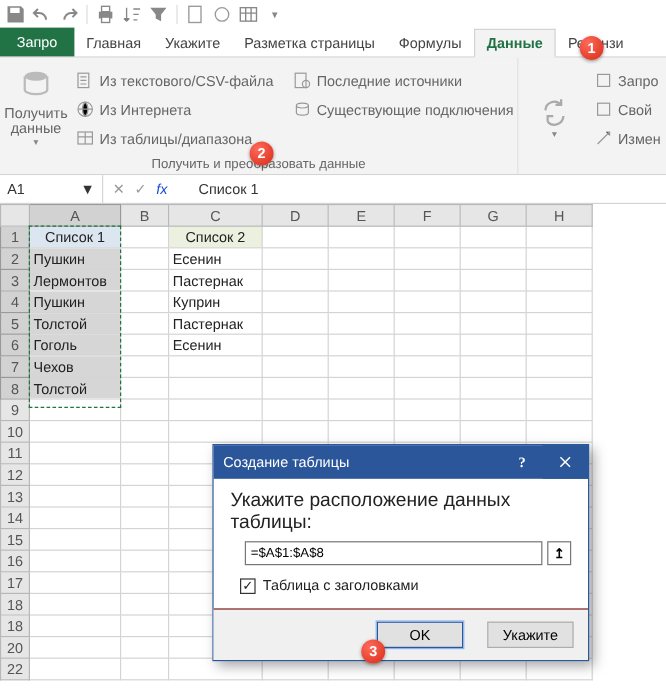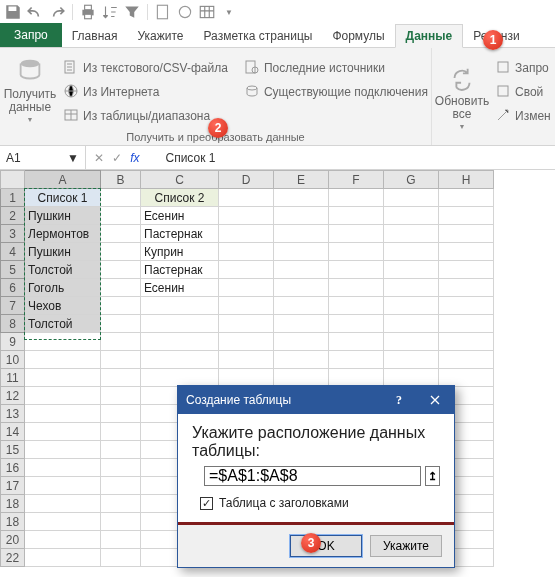--- a/index.html
+++ b/index.html
@@ -33,34 +33,34 @@
 .grid .ch{background:#e6e6e6;text-align:center;color:#555;font-weight:400;border-color:#b7b7b7}
 .grid .rh{background:#e6e6e6;text-align:center;color:#555;width:24px;border-color:#b7b7b7}
 .grid .corner{background:#e6e6e6;width:24px;border-color:#b7b7b7}
 .grid .ch.sel,.grid .rh.sel{background:#d2d2d2;border-color:#999}
 .hdrcell{font-weight:700;text-align:center!important}
 .hdrA{background:#dce6f1!important}
 .hdrC{background:#ebf1de!important}
 .selcell{background:#d6d6d6!important}
 .march{position:absolute;border:1.5px dashed #217346;pointer-events:none}
 .callout{position:absolute;width:20px;height:20px;border-radius:50%;background:radial-gradient(circle at 35% 30%,#ff6a5a,#d62a17);color:#fff;font-weight:700;font-size:12px;display:flex;align-items:center;justify-content:center;box-shadow:0 1px 3px rgba(0,0,0,.4);z-index:50}
-.dialog{position:absolute;left:177px;top:385px;width:278px;background:#fff;border:1px solid #2b579a;box-shadow:4px 4px 10px rgba(0,0,0,.35);z-index:40}
+.dialog{position:absolute;left:177px;top:370px;width:314px;background:#fff;border:1px solid #2b579a;box-shadow:4px 4px 10px rgba(0,0,0,.35);z-index:40}
 .dlg-title{background:#2b579a;color:#fff;height:28px;display:flex;align-items:center;padding:0 8px;font-size:12px;justify-content:space-between}
 .dlg-title-txt{flex:1}
 .dlg-title-r{display:flex;align-items:center;gap:14px}
 .dlg-help{font-family:Georgia,serif;font-weight:700}
 .dlg-close{width:38px;height:28px;background:#2b579a;display:flex;align-items:center;justify-content:center;margin:-0px -8px 0 0}
 .dlg-body{padding:10px 14px 12px}
 .dlg-label{font-size:16px;color:#222;margin-bottom:6px}
 .dlg-input-row{display:flex;align-items:center;gap:4px;margin-bottom:10px;padding-left:12px}
-.dlg-input{flex:1;border:1px solid #767676;height:20px;padding:2px 4px;font-size:16px;background:#fff}
+.dlg-input{flex:1;border:1px solid #767676;height:20px;padding:2px 4px;font-size:11px;background:#fff}
 .dlg-refbtn{width:20px;height:20px;border:1px solid #767676;background:#fff;display:flex;align-items:center;justify-content:center;font-size:11px;font-weight:700}
 .dlg-check{display:flex;align-items:center;gap:6px;font-size:12px;color:#222;padding-left:8px}
 .dlg-check .chk{width:13px;height:13px;border:1px solid #333;display:flex;align-items:center;justify-content:center;color:#222;font-size:11px}
-.dlg-btns{display:flex;justify-content:flex-end;gap:8px;border-top:3px solid #7f1d1d;padding:10px 12px;background:#f0f0f0}
+.dlg-btns{display:flex;justify-content:flex-end;gap:20px;border-top:1px solid #7f1d1d;padding:10px 12px;background:#f0f0f0}
 .dlg-btn{min-width:72px;height:22px;border:1px solid #adadad;background:#e1e1e1;font-size:12px;cursor:pointer}
 .dlg-btn.primary{border:1px solid #2b579a;outline:1px solid #8ab4f0}
 svg{display:block}
 </style>
 </head>
 <body>
 
 <div class="qat">
   <div class="qat-btn">
       <svg viewBox="0 0 16 16">
@@ -177,21 +177,20 @@
       </div>
     </div>
     <div class="rgroup-title">Получить и преобразовать данные</div>
   </div>
   <div class="rgroup" style="flex:1;border-right:none">
     <div class="rgroup-body">
       <div class="bigbtn">
         <svg viewBox="0 0 32 32">
             <path fill="none" stroke="#aaa" stroke-width="2" d="M8 16a8 8 0 0 1 14-5m2 10a8 8 0 0 1-14 5M22 6v5h-5M10 26v-5h5"></path>
           </svg>
-        <span>Обновить все</span>
         <span style="font-size:7px;color:#888">▼</span>
       </div>
       <div class="smallbtns">
         <div class="smallbtn">
             <svg viewBox="0 0 16 16">
               <rect x="3" y="3" width="10" height="10" fill="none" stroke="#999"></rect>
             </svg>
             <span>Запро</span>
           </div>
         <div class="smallbtn">

